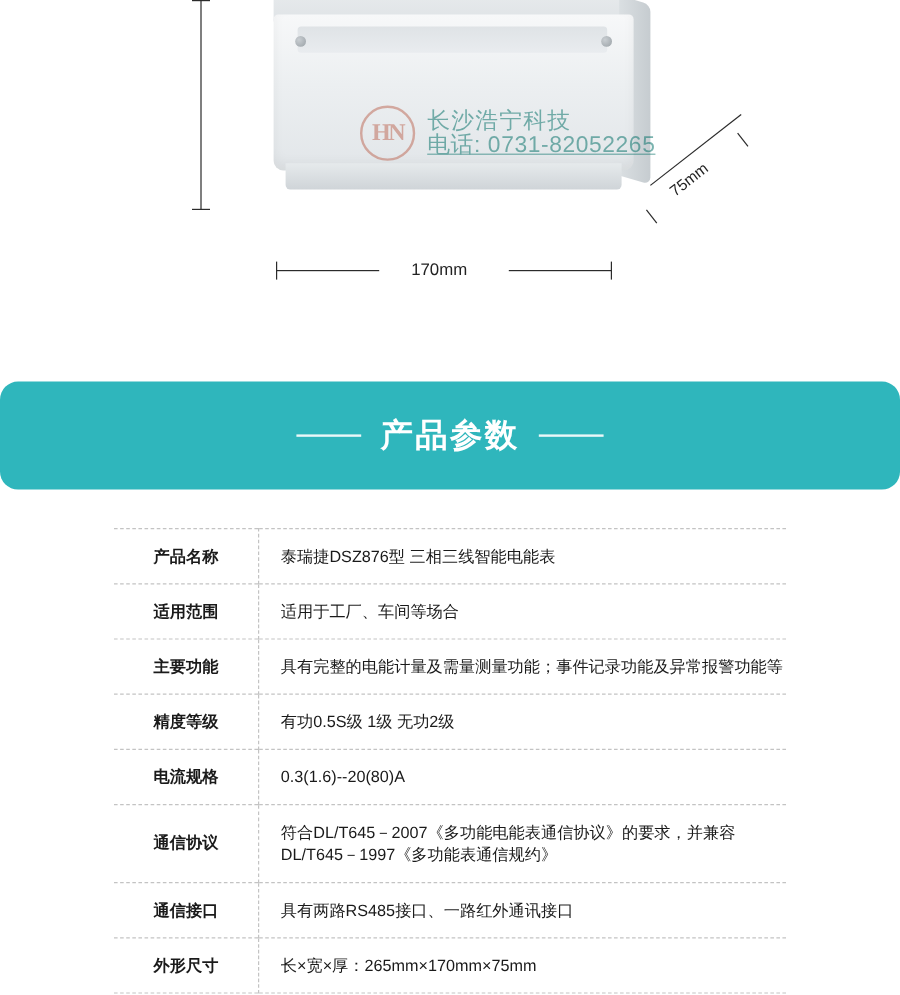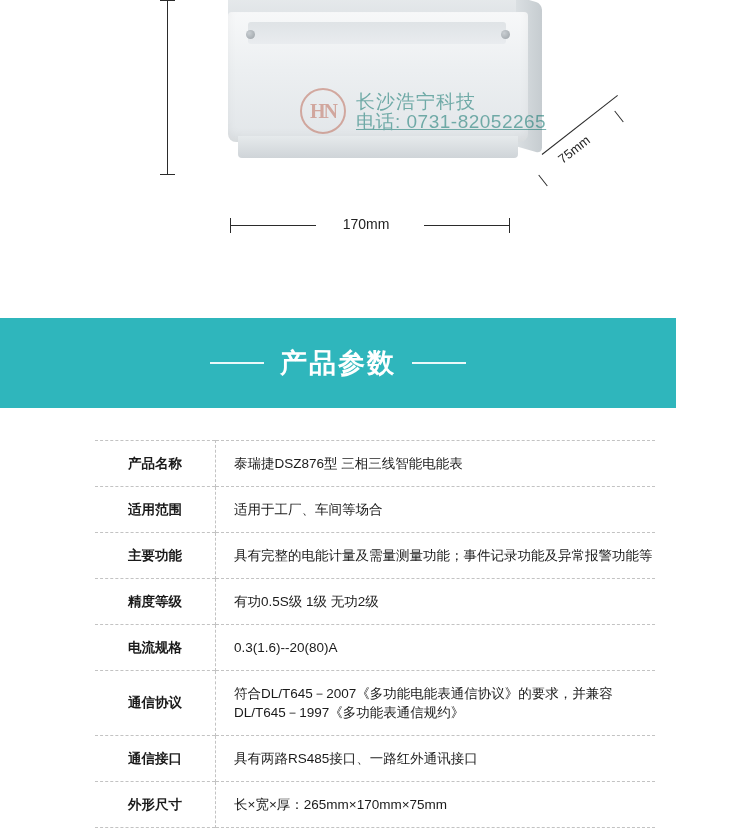--- a/index.html
+++ b/index.html
@@ -212,27 +212,28 @@
     left: 22px;
     top: 24px;
     font-size: 13px;
     color: #222;
     transform: rotate(-38deg);
   }
 
   
   .banner {
     position: relative;
-    width: 676px;
+    width: 750px;
     height: 90px;
     background: #2fb6bc;
     display: flex;
     flex-direction: column;
     align-items: center;
     justify-content: center;
+    border-radius: 15px;
   }
   .banner-title-row {
     display: flex;
     align-items: center;
     justify-content: center;
   }
   .banner-rule {
     width: 54px;
     height: 2px;
     background: #ffffff;

